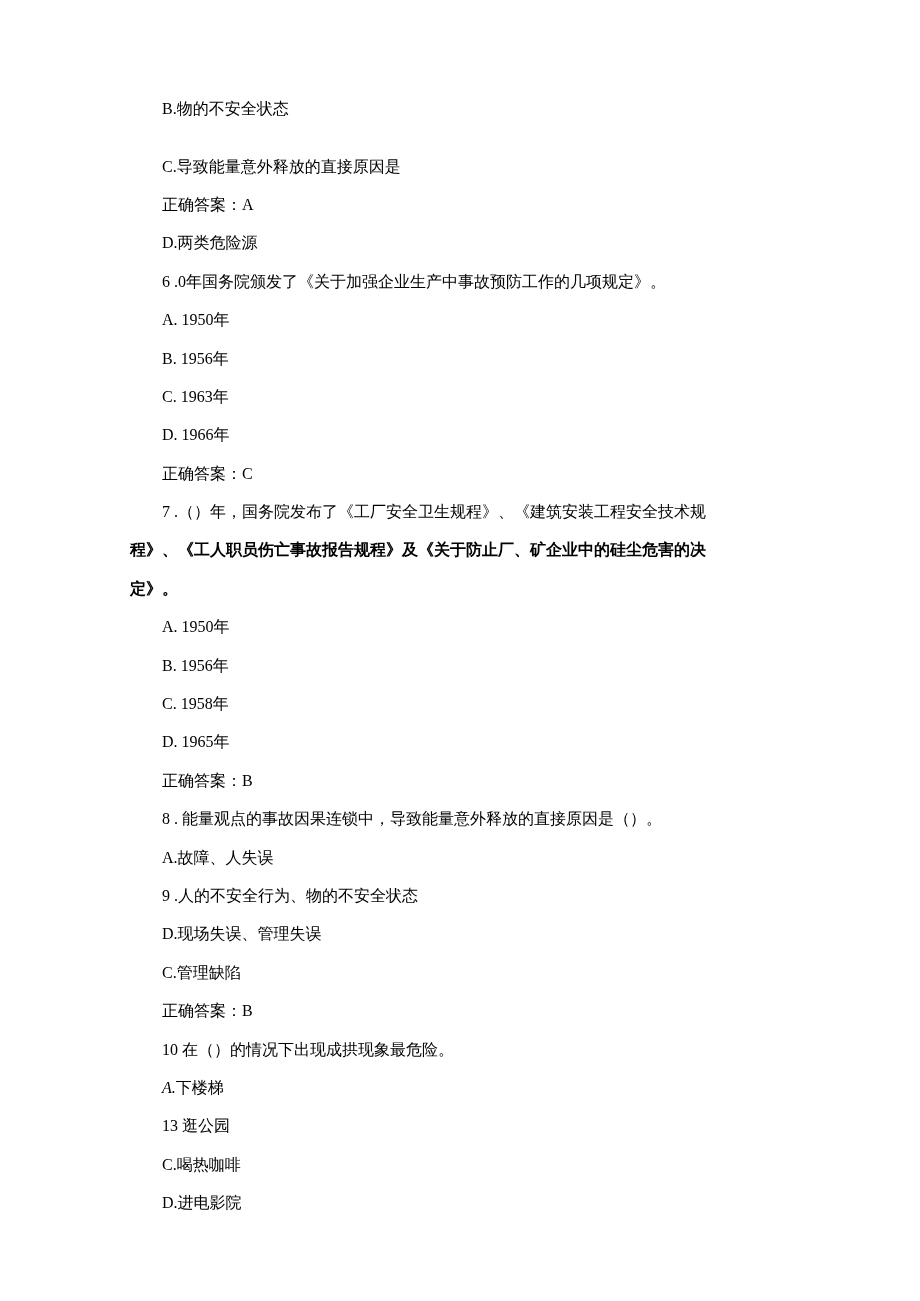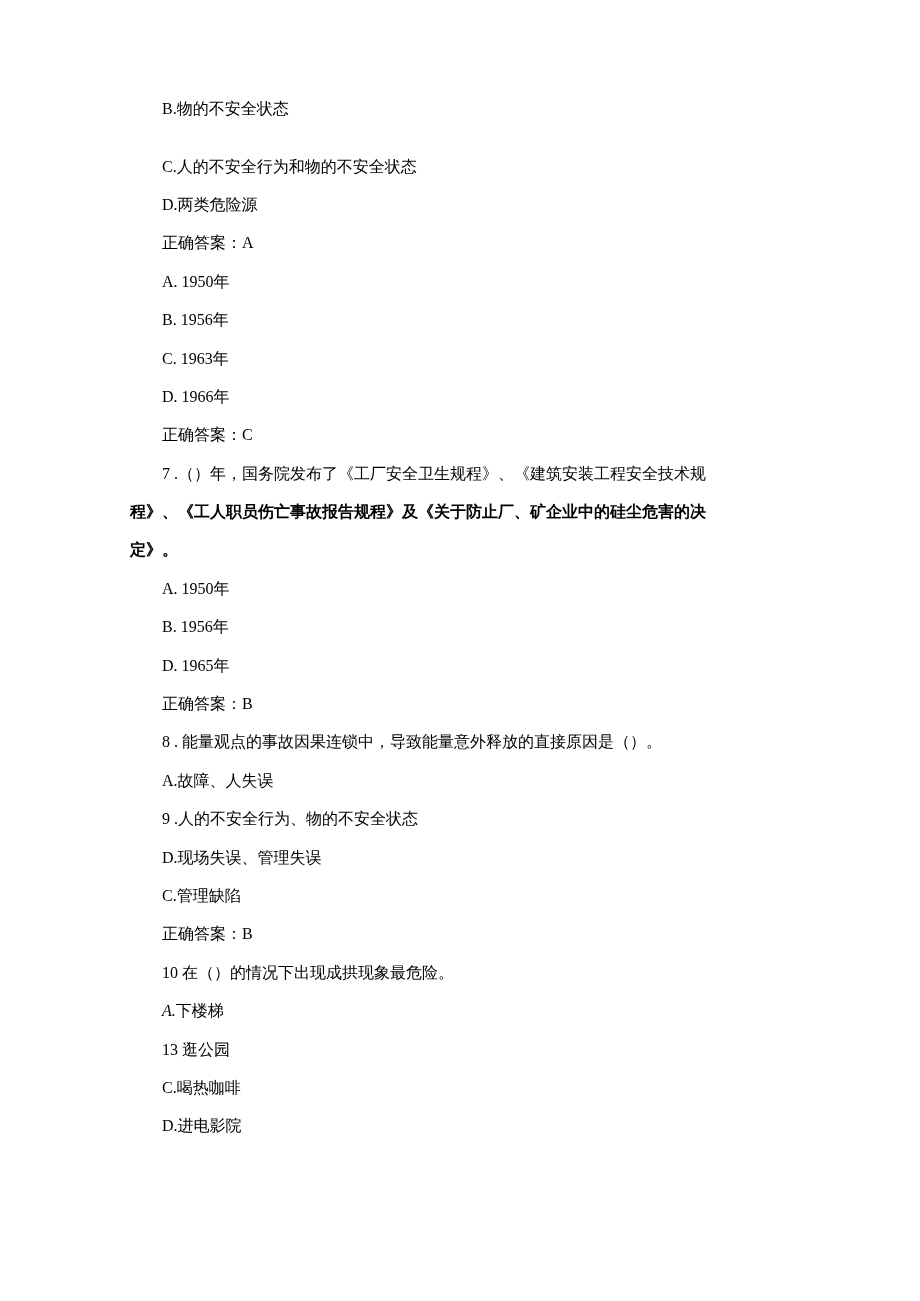--- a/index.html
+++ b/index.html
@@ -26,33 +26,35 @@
     .italic {
       font-style: italic;
     }
   </style>
 </head>
 <body>
 
 <div>
   <div class="line">B.物的不安全状态</div>
   <div style="height:1.2em"></div>
-  <div class="line">C.人的不安全行为和物的不安全状态</div>
+  <div class="line">C.导致能量意外释放的直接原因是</div>
+  <div class="line">正确答案：A</div>
   <div class="line">D.两类危险源</div>
-  <div class="line">正确答案：A</div>
+  <div class="line">6 .0年国务院颁发了《关于加强企业生产中事故预防工作的几项规定》。</div>
   <div class="line">A. 1950年</div>
   <div class="line">B. 1956年</div>
   <div class="line">C. 1963年</div>
   <div class="line">D. 1966年</div>
   <div class="line">正确答案：C</div>
   <div class="line">7 .（）年，国务院发布了《工厂安全卫生规程》、《建筑安装工程安全技术规</div>
   <div class="line-no-indent">程》、《工人职员伤亡事故报告规程》及《关于防止厂、矿企业中的硅尘危害的决</div>
   <div class="line-no-indent">定》。</div>
   <div class="line">A. 1950年</div>
   <div class="line">B. 1956年</div>
+  <div class="line">C. 1958年</div>
   <div class="line">D. 1965年</div>
   <div class="line">正确答案：B</div>
   <div class="line">8 . 能量观点的事故因果连锁中，导致能量意外释放的直接原因是（）。</div>
   <div class="line">A.故障、人失误</div>
   <div class="line">9 .人的不安全行为、物的不安全状态</div>
   <div class="line">D.现场失误、管理失误</div>
   <div class="line">C.管理缺陷</div>
   <div class="line">正确答案：B</div>
   <div class="line">10 在（）的情况下出现成拱现象最危险。</div>
   <div class="line"><span class="italic">A.</span><span>下楼梯</span></div>

